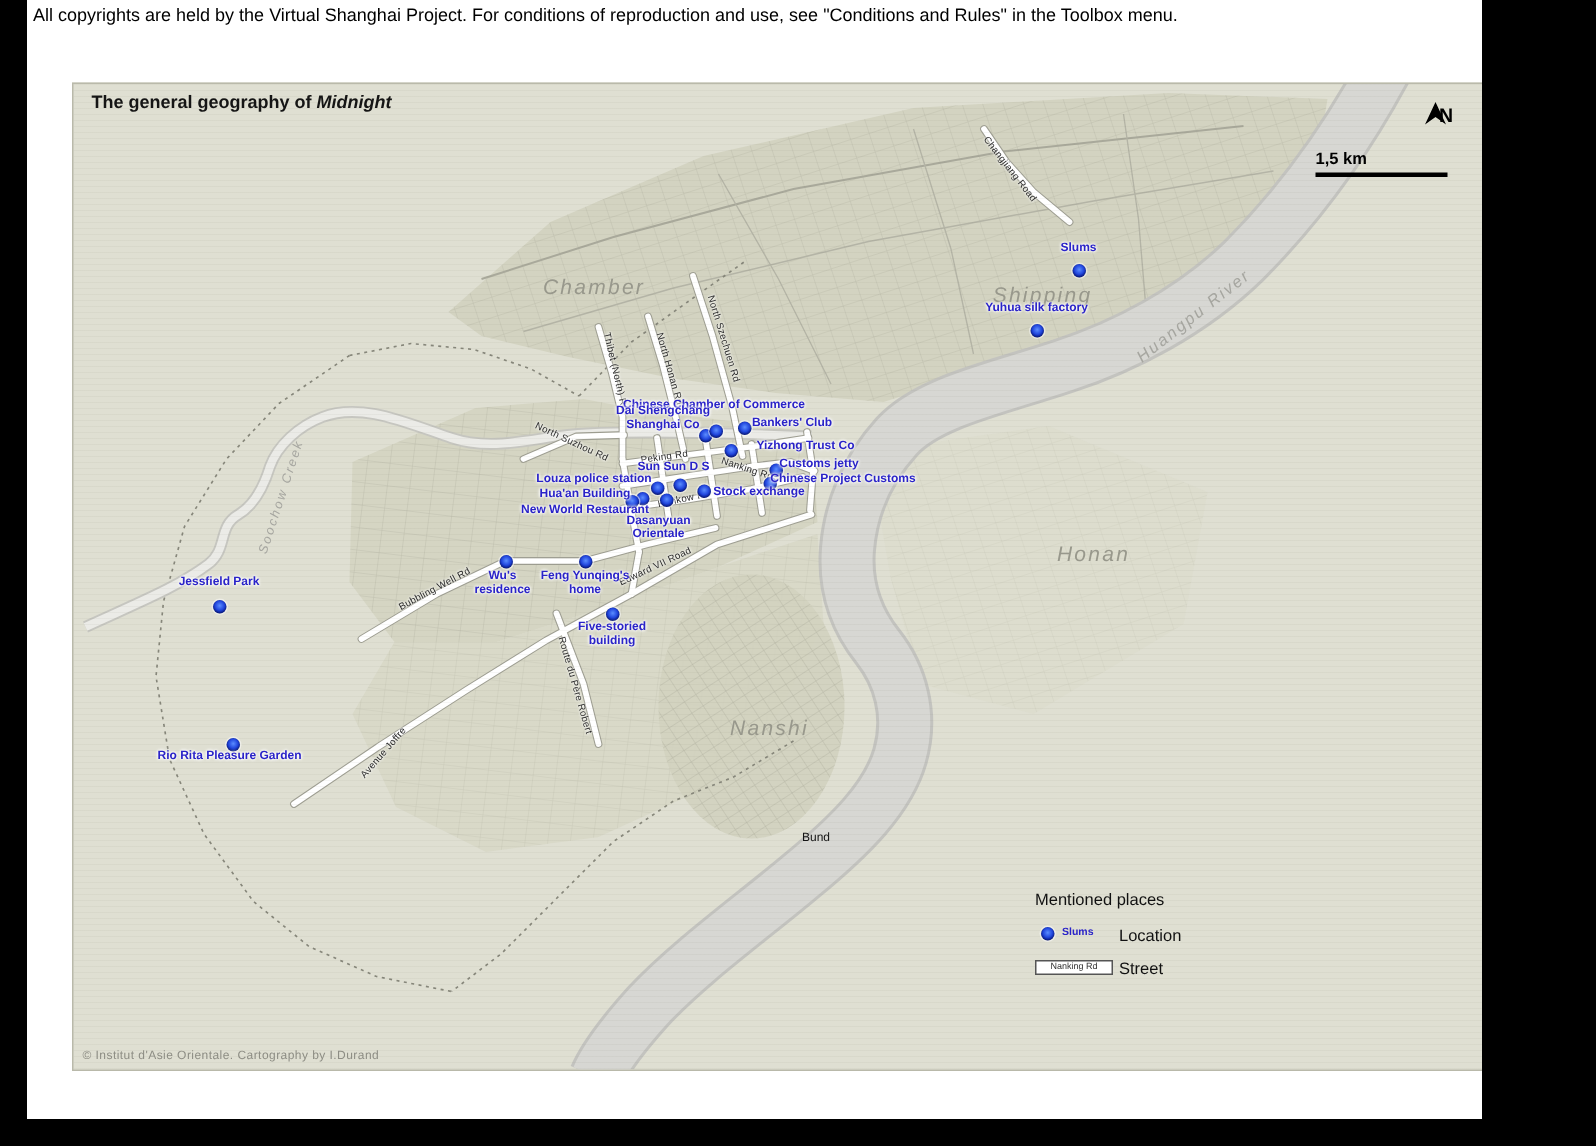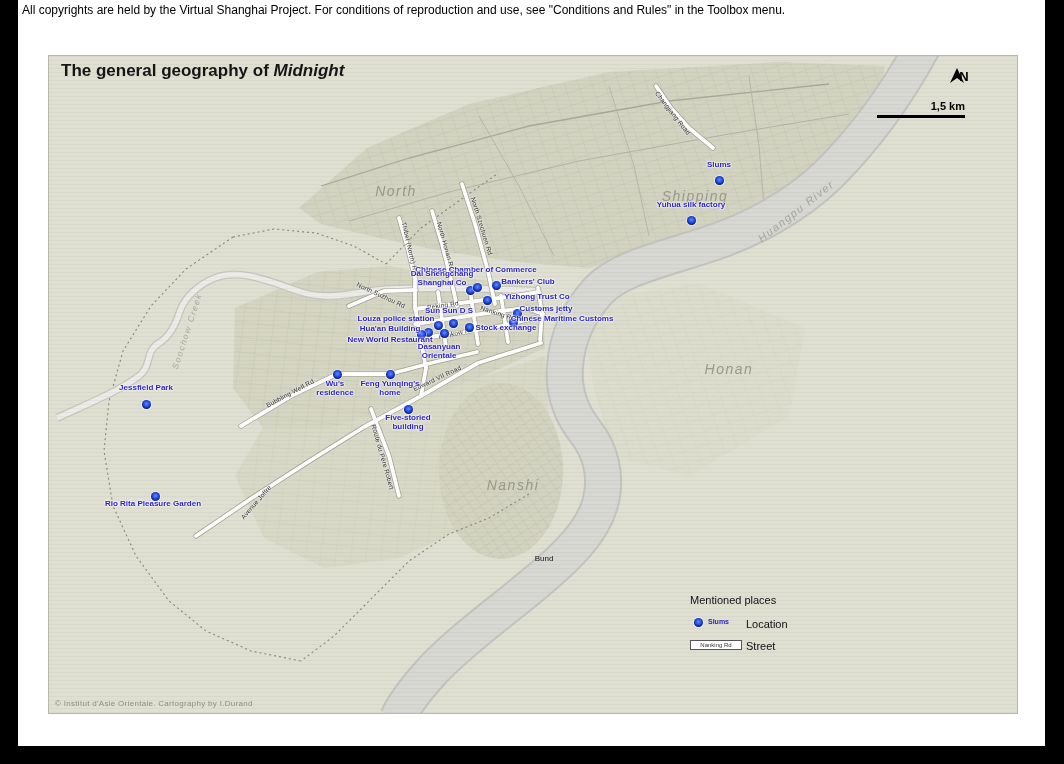--- a/index.html
+++ b/index.html
@@ -1,43 +1,43 @@
 <!DOCTYPE html>
 <html><head>
 <meta charset="utf-8">
 <style>
   html,body{margin:0;padding:0;background:#000;}
-  .stage{position:relative;width:1064px;height:764px;background:#000;overflow:hidden;
+  .stage{position:relative;width:988px;height:764px;background:#000;overflow:hidden;
          font-family:"Liberation Sans",sans-serif;}
   .page{position:absolute;left:18px;top:0;width:1027px;height:746px;background:#fff;}
   .copybar{position:absolute;left:4px;top:3px;font-size:12px;color:#000;white-space:nowrap;}
   .map{position:absolute;left:30px;top:55px;width:968px;height:657px;background:#dfdfd2;
        border:1px solid #b9b9aa;overflow:hidden;}
   .map::after{content:"";position:absolute;inset:0;pointer-events:none;
        background:repeating-linear-gradient(180deg,rgba(110,110,90,0.06) 0 1px,transparent 1px 4px);}
   .map svg{position:absolute;left:0;top:0;}
-  .map-title{position:absolute;left:12px;top:5px;font-size:17px;font-weight:700;color:#151515;z-index:6;}
+  .map-title{position:absolute;left:12px;top:5px;font-size:12px;font-weight:700;color:#151515;z-index:6;}
   .map-title .em{font-style:italic;}
   .dot{position:absolute;width:9px;height:9px;border-radius:50%;z-index:5;
        background:radial-gradient(circle at 50% 42%,#5b8dff 0%,#2146dd 45%,#000a60 80%);
        box-shadow:0 0 0 1px rgba(250,250,250,0.55);}
   .loc-label{position:absolute;transform:translateX(-50%);text-align:center;z-index:5;
        color:#2a23c8;font-weight:700;font-size:8px;line-height:9px;white-space:pre-line;
        text-shadow:0 0 2px #fff,0 0 2px #fff,0 0 3px #fff;}
   .road-label{position:absolute;transform:translate(-50%,-50%);z-index:4;font-size:6.5px;
        color:#2b2b2b;white-space:nowrap;letter-spacing:.2px;
        text-shadow:0 0 2px #fff,0 0 2px #fff;}
   .district{position:absolute;transform:translate(-50%,-50%);z-index:3;font-size:14px;
        font-style:italic;color:#98988c;letter-spacing:1.5px;white-space:nowrap;}
   .water-label{position:absolute;transform:translate(-50%,-50%);z-index:3;font-size:11px;
        font-style:italic;color:#a6a6a0;letter-spacing:1.5px;white-space:nowrap;}
   .bund{position:absolute;transform:translate(-50%,-50%);z-index:4;font-size:8px;color:#141414;margin-left:24px;}
   .north{position:absolute;left:900px;top:12px;width:30px;text-align:center;z-index:6;}
   .north .nl{font-size:13px;font-weight:700;color:#000;margin-top:1px;}
-  .scale{position:absolute;left:828px;top:44px;width:88px;text-align:right;z-index:6;}
+  .scale{position:absolute;left:828px;top:44px;width:88px;text-align:left;z-index:6;}
   .scale .sl{font-size:11px;font-weight:700;color:#000;}
   .scale .bar{margin-top:3px;height:3px;background:#000;}
   .legend{position:absolute;left:641px;top:538px;z-index:6;}
   .legend .lt{font-size:11px;color:#111;}
   .legend .row{display:flex;align-items:flex-start;margin-top:12px;height:10px;}
   .legend .ldot{position:relative;width:9px;height:9px;margin-left:4px;}
   .legend .ldot .dot{left:0;top:0;}
   .legend .lsample{color:#2a23c8;font-weight:700;font-size:7px;margin-left:5px;width:34px;}
   .legend .lstreet{width:50px;height:8px;border:1px solid #555;background:#fff;margin-right:0;
        font-size:6px;color:#333;text-align:center;line-height:8px;}
@@ -171,21 +171,21 @@
         <svg width="16" height="16" viewBox="0 0 16 16">
           <polygon points="1,15 8,0 15,15 8,10" fill="#000"></polygon>
         </svg>
         <div class="nl">N</div>
       </div>
       <div class="scale">
         <div class="sl">1,5 km</div>
         <div class="bar"></div>
       </div>
 
-      <div class="district" style="left:347px;top:135px">North</div>
+      <div class="district" style="left:347px;top:135px">Chamber</div>
       <div class="district" style="left:646px;top:140px">Shipping</div>
       <div class="district" style="left:680px;top:313px">Honan</div>
       <div class="district" style="left:464px;top:429px">Nanshi</div>
       <div class="bund" style="left:471px;top:502px">Bund</div>
       <div class="water-label" style="left:747px;top:155px;transform:translate(-50%,-50%) rotate(-38deg)">Huangpu River</div>
       <div class="water-label" style="left:138px;top:275px;font-size:8.5px;transform:translate(-50%,-50%) rotate(-72deg)">Soochow Creek</div>
 
       <div class="road-label" style="left:624px;top:57px;transform:translate(-50%,-50%) rotate(52deg)">Changjiang Road</div>
       <div class="road-label" style="left:433px;top:170px;transform:translate(-50%,-50%) rotate(73deg)">North Szechuen Rd</div>
       <div class="road-label" style="left:397px;top:190px;transform:translate(-50%,-50%) rotate(74deg)">North Honan Rd</div>
@@ -220,21 +220,21 @@
       <div class="dot" style="left:102px;top:436px"></div>
 
       <div class="loc-label" style="left:670px;top:104px">Slums</div>
       <div class="loc-label" style="left:642px;top:144px">Yuhua silk factory</div>
       <div class="loc-label" style="left:427px;top:209px">Chinese Chamber of Commerce</div>
       <div class="loc-label" style="left:393px;top:213px">Dai Shengchang
 Shanghai Co</div>
       <div class="loc-label" style="left:479px;top:221px">Bankers' Club</div>
       <div class="loc-label" style="left:488px;top:236px">Yizhong Trust Co</div>
       <div class="loc-label" style="left:497px;top:248px">Customs jetty</div>
-      <div class="loc-label" style="left:513px;top:258px">Chinese Maritime Customs</div>
+      <div class="loc-label" style="left:513px;top:258px">Chinese Project Customs</div>
       <div class="loc-label" style="left:457px;top:267px">Stock exchange</div>
       <div class="loc-label" style="left:400px;top:250px">Sun Sun D S</div>
       <div class="loc-label" style="left:347px;top:258px">Louza police station</div>
       <div class="loc-label" style="left:341px;top:268px">Hua'an Building</div>
       <div class="loc-label" style="left:341px;top:279px">New World Restaurant</div>
       <div class="loc-label" style="left:390px;top:286px">Dasanyuan
 Orientale</div>
       <div class="loc-label" style="left:286px;top:323px">Wu's
 residence</div>
       <div class="loc-label" style="left:341px;top:323px">Feng Yunqing's

